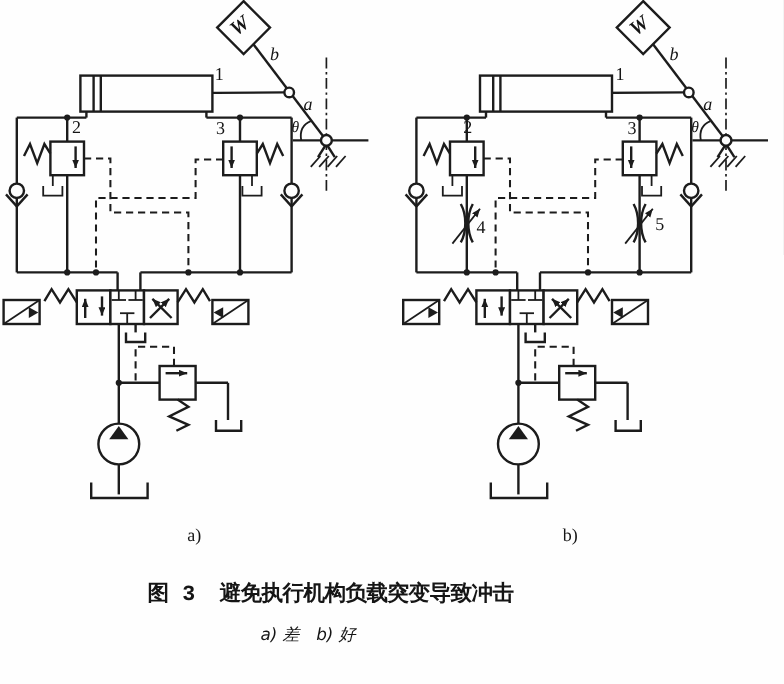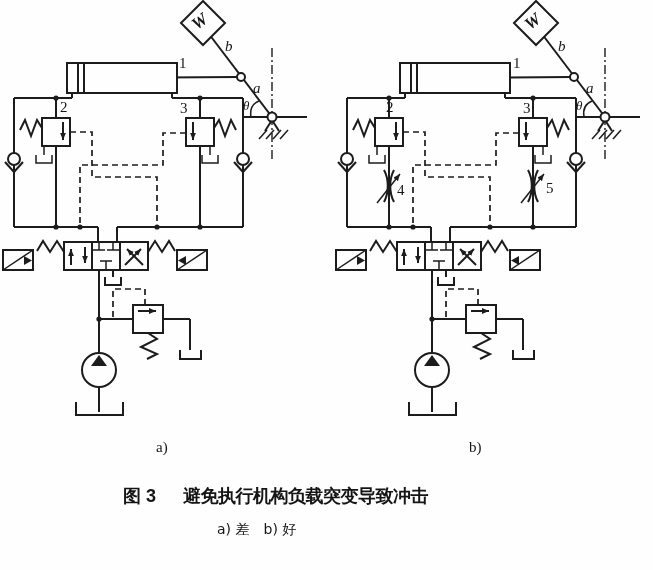--- a/index.html
+++ b/index.html
@@ -10,22 +10,22 @@
   svg{position:absolute;left:0;top:0;}
   .ln{stroke:#1c1c1c;stroke-width:2;fill:none;}
   .thin{stroke:#1c1c1c;stroke-width:1.5;fill:none;}
   .fw{fill:#fefefe;stroke:#1c1c1c;stroke-width:2;}
   .dsh{stroke:#1c1c1c;stroke-width:1.7;fill:none;stroke-dasharray:6 4;}
   .ddot{stroke:#1c1c1c;stroke-width:1.4;fill:none;stroke-dasharray:9 3 2 3;}
   .dot{fill:#1c1c1c;stroke:none;}
   .tri{fill:#1c1c1c;stroke:none;}
   .lbl{position:absolute;line-height:1;white-space:pre;}
   .it{font-style:italic;}
-  .cap{font-family:Liberation Sans, sans-serif;font-weight:bold;}
-  .capline{font-family:"DejaVu Sans","Liberation Sans",sans-serif;}
+  .cap{font-family:Liberation Mono, monospace;font-weight:bold;}
+  .capline{font-family:"DejaVu Sans","Liberation Sans",sans-serif;font-style:italic;}
 </style>
 </head>
 <body>
 
 <div class="page">
 
   <svg width="653" height="468" viewBox="0 0 653 468" xmlns="http://www.w3.org/2000/svg" xmlns:xlink="http://www.w3.org/1999/xlink">
     <defs>
       <marker id="arr" orient="auto" markerUnits="userSpaceOnUse" markerWidth="9" markerHeight="8" refX="7" refY="2.9">
         <path d="M0,0 L7,2.9 L0,5.8 z" fill="#1c1c1c"></path>

